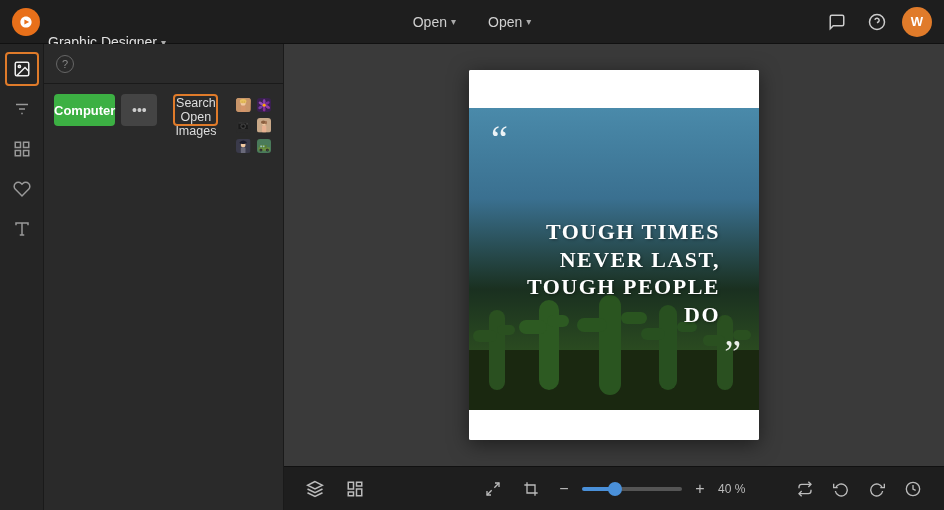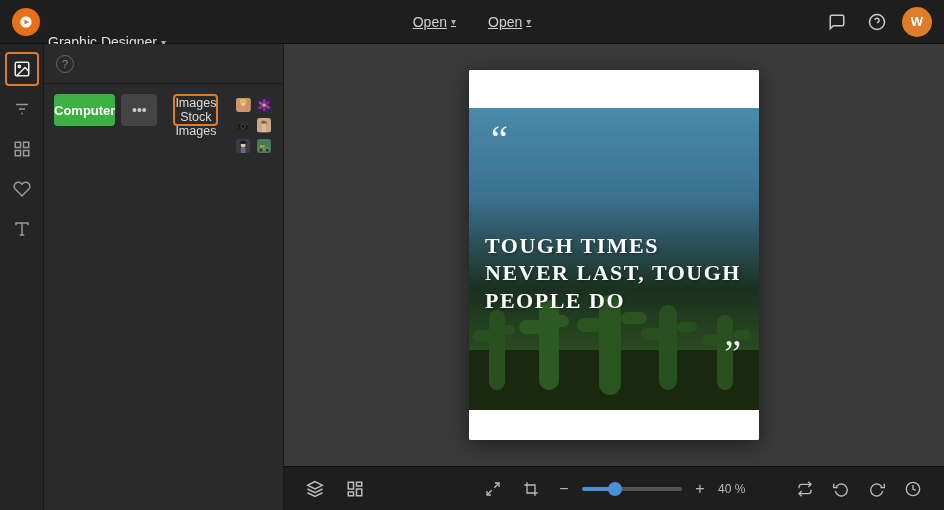--- a/index.html
+++ b/index.html
@@ -56,21 +56,20 @@
     }
     .topbar-menu-btn {
       color: #d0d0d0;
       font-size: 14px;
       cursor: pointer;
       display: flex;
       align-items: center;
       gap: 4px;
       padding: 4px 8px;
       border-radius: 4px;
-      text-decoration: underline;
     }
     .topbar-right {
       display: flex;
       align-items: center;
       gap: 10px;
     }
     .topbar-icon-btn {
       width: 30px;
       height: 30px;
       display: flex;
@@ -285,27 +284,27 @@
       position: absolute;
       bottom: 38px;
       right: 18px;
       color: rgba(255,255,255,0.9);
       font-size: 38px;
       line-height: 1;
       font-family: Georgia, serif;
     }
     .canvas-card-text {
       color: #fff;
-      text-align: left;
+      text-align: right;
       font-size: 22px;
       font-weight: 900;
       text-transform: uppercase;
       letter-spacing: 1.5px;
       line-height: 1.25;
-      padding: 0 16px;
+      padding: 0 39px;
       font-family: Georgia, 'Times New Roman', serif;
       text-shadow: 1px 1px 3px rgba(0,0,0,0.4);
       z-index: 2;
       position: relative;
       margin-top: 28px;
     }
     
     .cactus-overlay {
       position: absolute;
       bottom: 0;
@@ -466,21 +465,21 @@
     <div class="panel-header">
       <div class="panel-help">
         <span>?</span>
       </div>
     </div>
     <div class="panel-body">
       <div class="panel-upload-row">
         <button class="btn-computer">Computer</button>
         <button class="btn-more">•••</button>
       </div>
-      <button class="btn-search-stock">Images Stock Images</button>
+      <button class="btn-search-stock">Search Open Images</button>
       <div class="image-grid">
 
         <div class="image-thumb" style="background: linear-gradient(160deg, #d4a870 0%, #c8956a 30%, #a07050 60%, #8a6040 100%); position:relative;">
           
           <svg width="100%" height="100%" viewBox="0 0 80 80" preserveAspectRatio="xMidYMid slice">
             <rect width="80" height="80" fill="#c8956a"></rect>
             <ellipse cx="40" cy="28" rx="14" ry="16" fill="#f0c8a0"></ellipse>
             <rect x="26" y="44" width="28" height="36" fill="#d4956a" rx="4"></rect>
             <ellipse cx="40" cy="18" rx="18" ry="12" fill="#e8c060"></ellipse>
             <ellipse cx="34" cy="22" rx="3" ry="4" fill="#c8a040"></ellipse>

